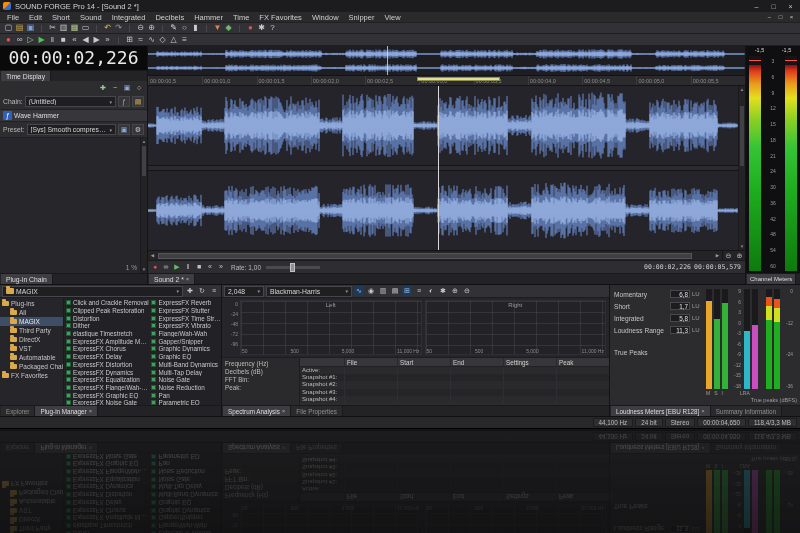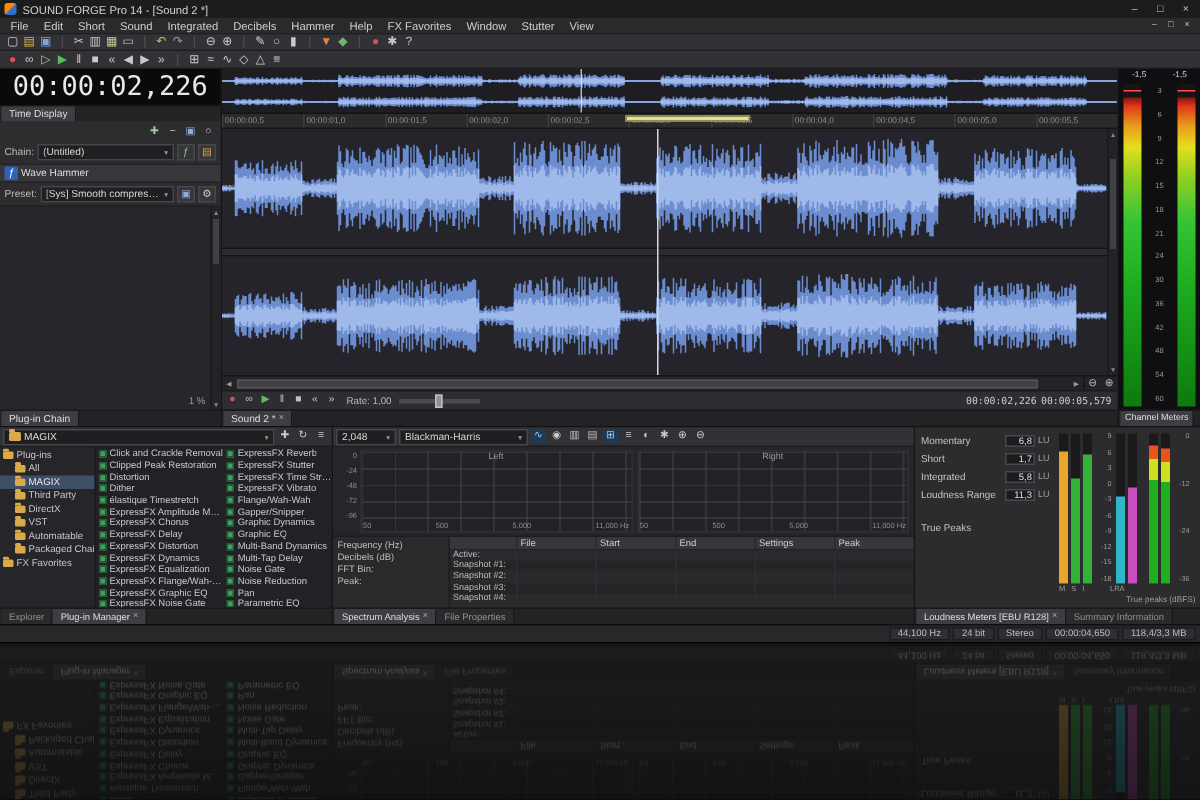--- a/index.html
+++ b/index.html
@@ -211,24 +211,24 @@
 
     <div class="menubar">
 
     <span class="menu-item">File</span>
         <span class="menu-item">Edit</span>
         <span class="menu-item">Short</span>
         <span class="menu-item">Sound</span>
         <span class="menu-item">Integrated</span>
         <span class="menu-item">Decibels</span>
         <span class="menu-item">Hammer</span>
-        <span class="menu-item">Help</span>
+        <span class="menu-item">Time</span>
         <span class="menu-item">FX Favorites</span>
         <span class="menu-item">Window</span>
-        <span class="menu-item">Stutter</span>
+        <span class="menu-item">Snipper</span>
         <span class="menu-item">View</span>
       </div>
     <div class="mdi-btns" style="position:absolute;top:13px;right:3px;">
       <span class="win-btn">–</span>
       <span class="win-btn">□</span>
       <span class="win-btn">×</span>
     </div>
 
     <div class="toolbar tb1">
 

